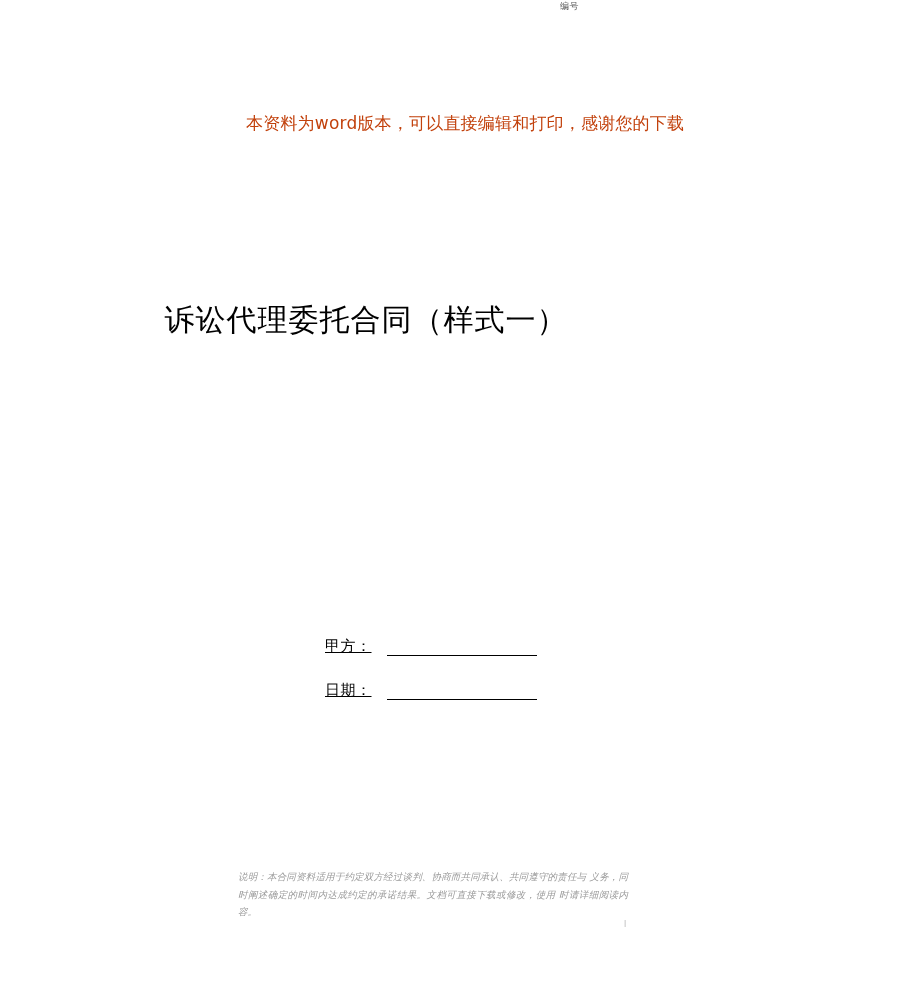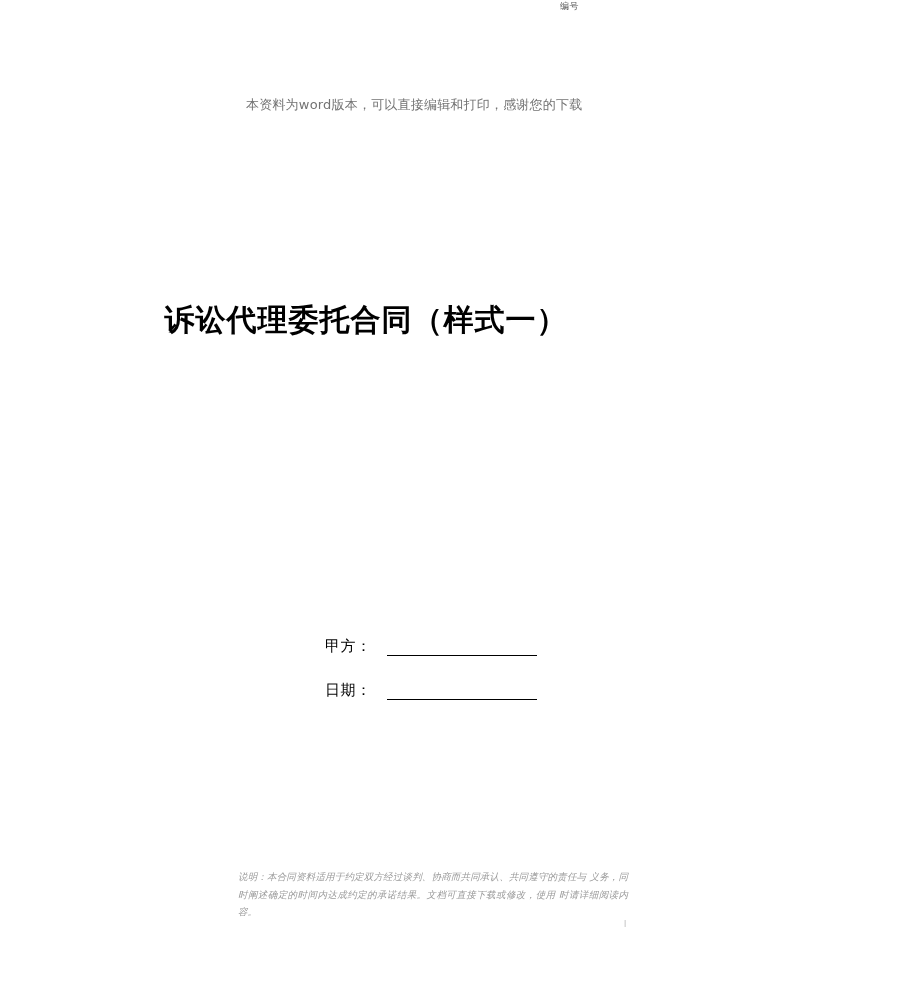--- a/index.html
+++ b/index.html
@@ -30,48 +30,49 @@
     top: 0px;
     left: 560px;
     font-size: 9px;
     color: #555555;
     letter-spacing: 0.5px;
   }
 
   
   .intro-line {
     position: absolute;
-    top: 96px;
+    top: 112px;
     left: 246px;
     width: 430px;
-    font-size: 13px;
-    color: #737373;
+    font-size: 17px;
+    color: #c2410c;
     letter-spacing: 0.2px;
     white-space: nowrap;
   }
 
   
   .doc-title {
     position: absolute;
     top: 300px;
     left: 0;
     width: 732px;
     text-align: center;
     font-size: 30px;
-    font-weight: bold;
+    font-weight: normal;
     color: #000000;
     letter-spacing: 1px;
   }
 
   
   .sig-block {
     position: absolute;
     top: 612px;
     left: 325px;
     width: 300px;
+    text-decoration: underline;
   }
   .sig-row {
     display: flex;
     align-items: flex-end;
     height: 44px;
     font-size: 15px;
     color: #000000;
   }
   .sig-label {
     width: 62px;

